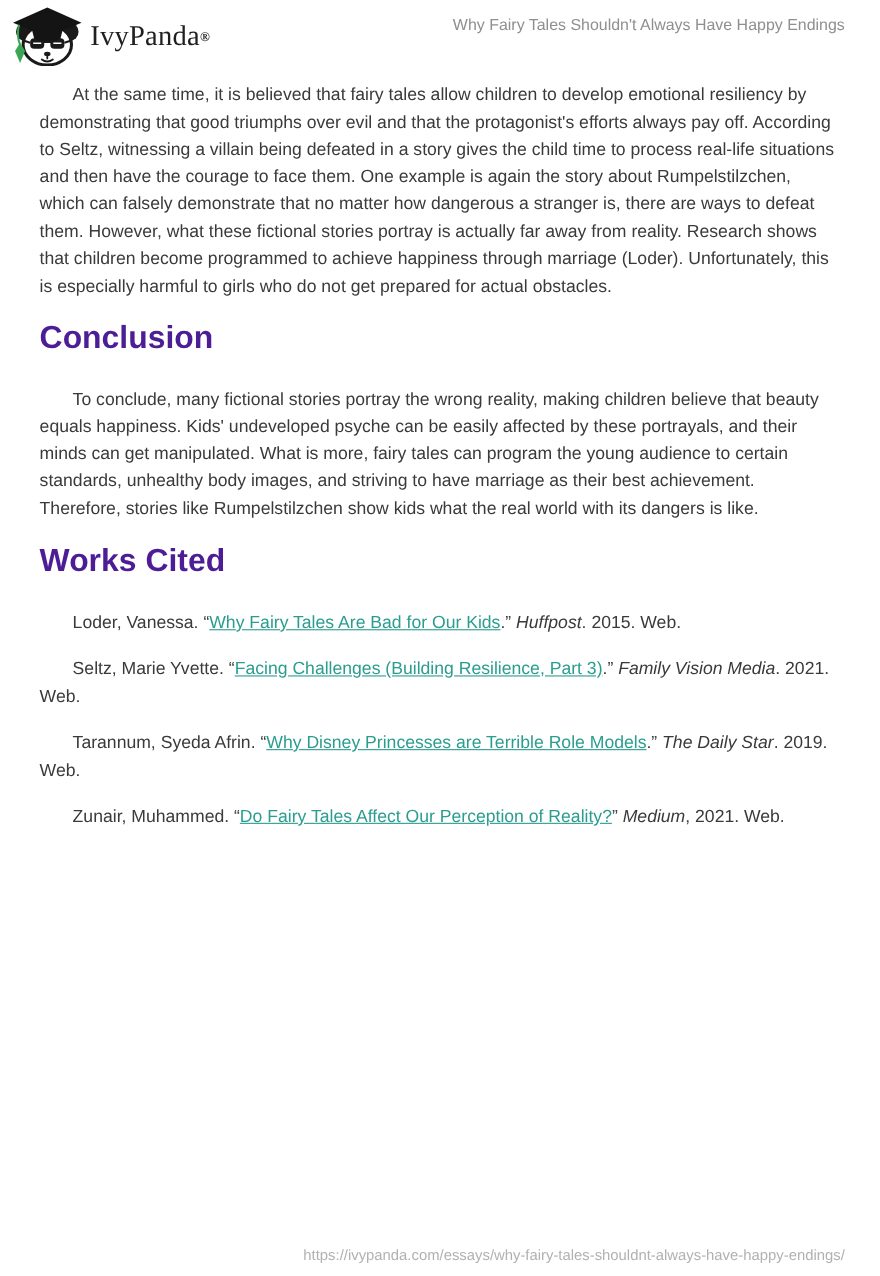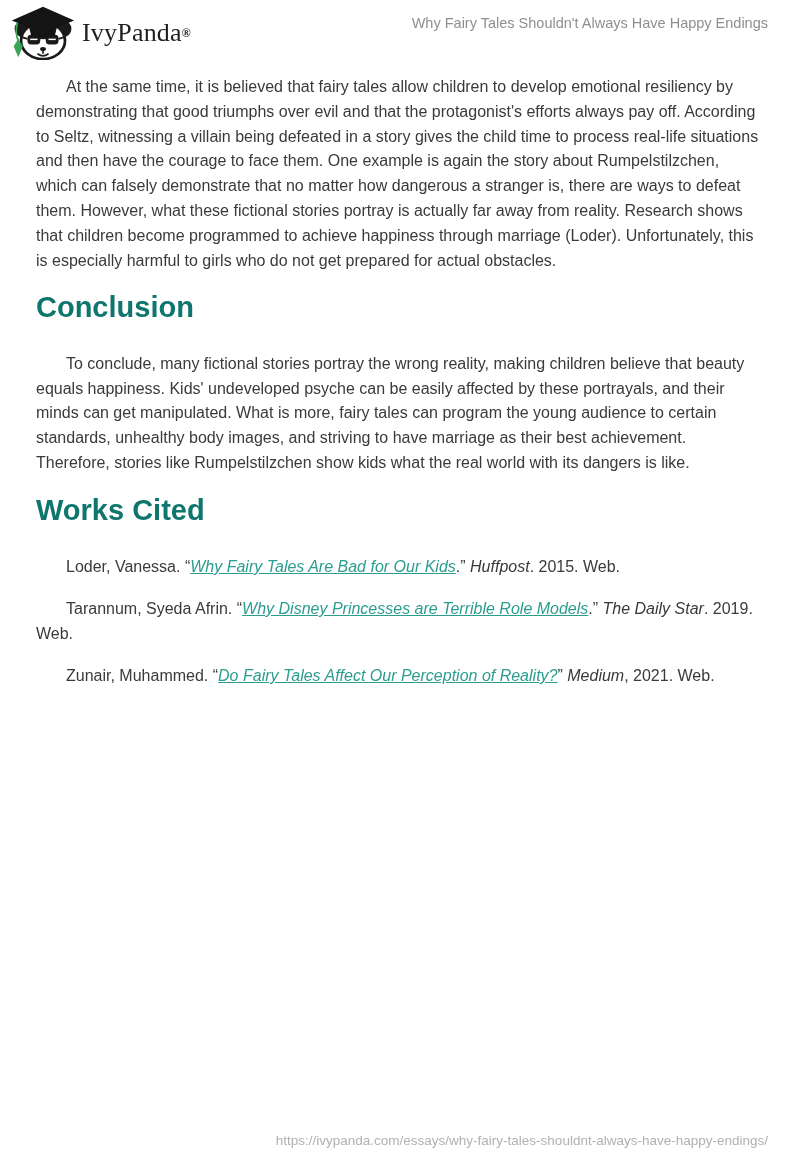--- a/index.html
+++ b/index.html
@@ -59,34 +59,33 @@
   .body-par {
     font-size: 16px;
     line-height: 24.8px;
     text-indent: 30px;
     color: #3a3a3a;
   }
   .par-first { margin-top: 13px; }
   .heading {
     font-size: 29px;
     font-weight: 700;
-    color: #0f766e;
+    color: #4c1d95;
     margin: 18px 0 27px 0;
     line-height: 1.15;
   }
   .citation {
     font-size: 16px;
     line-height: 25px;
     text-indent: 30px;
     color: #3a3a3a;
     margin-bottom: 17px;
   }
   .cite-link {
     color: #2a9d8f;
-    font-style: italic;
     text-decoration: underline;
     cursor: pointer;
   }
   .cite-source { font-style: italic; }
 
   
   .footer {
     position: absolute;
     right: 32px;
     bottom: 12px;
@@ -137,20 +136,21 @@
   <p class="body-par par-first">At the same time, it is believed that fairy tales allow children to develop emotional resiliency by demonstrating that good triumphs over evil and that the protagonist's efforts always pay off. According to Seltz, witnessing a villain being defeated in a story gives the child time to process real-life situations and then have the courage to face them. One example is again the story about Rumpelstilzchen, which can falsely demonstrate that no matter how dangerous a stranger is, there are ways to defeat them. However, what these fictional stories portray is actually far away from reality. Research shows that children become programmed to achieve happiness through marriage (Loder). Unfortunately, this is especially harmful to girls who do not get prepared for actual obstacles.</p>
 
   <h2 class="heading">Conclusion</h2>
 
   <p class="body-par">To conclude, many fictional stories portray the wrong reality, making children believe that beauty equals happiness. Kids' undeveloped psyche can be easily affected by these portrayals, and their minds can get manipulated. What is more, fairy tales can program the young audience to certain standards, unhealthy body images, and striving to have marriage as their best achievement. Therefore, stories like Rumpelstilzchen show kids what the real world with its dangers is like.</p>
 
   <h2 class="heading">Works Cited</h2>
 
   <div id="citations">
       <p class="citation"><span>Loder, Vanessa. “</span><a class="cite-link" href="#">Why Fairy Tales Are Bad for Our Kids</a><span>.” </span><span class="cite-source">Huffpost</span><span>. 2015. Web.</span></p>
+      <p class="citation"><span>Seltz, Marie Yvette. “</span><a class="cite-link" href="#">Facing Challenges (Building Resilience, Part 3)</a><span>.” </span><span class="cite-source">Family Vision Media</span><span>. 2021. Web.</span></p>
       <p class="citation"><span>Tarannum, Syeda Afrin. “</span><a class="cite-link" href="#">Why Disney Princesses are Terrible Role Models</a><span>.” </span><span class="cite-source">The Daily Star</span><span>. 2019. Web.</span></p>
       <p class="citation"><span>Zunair, Muhammed. “</span><a class="cite-link" href="#">Do Fairy Tales Affect Our Perception of Reality?</a><span>” </span><span class="cite-source">Medium</span><span>, 2021. Web.</span></p>
     </div>
 </div>
 
 <div class="footer">
   <span>https://ivypanda.com/essays/why-fairy-tales-shouldnt-always-have-happy-endings/</span>
 </div>
 
 </body></html>

